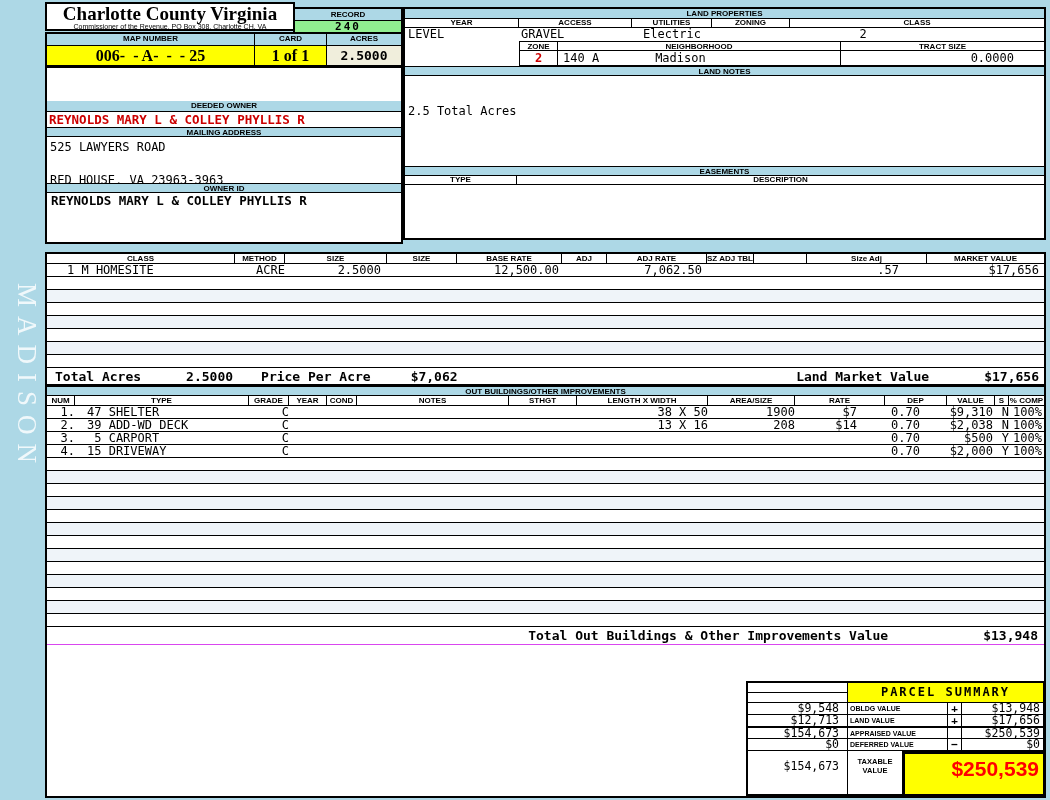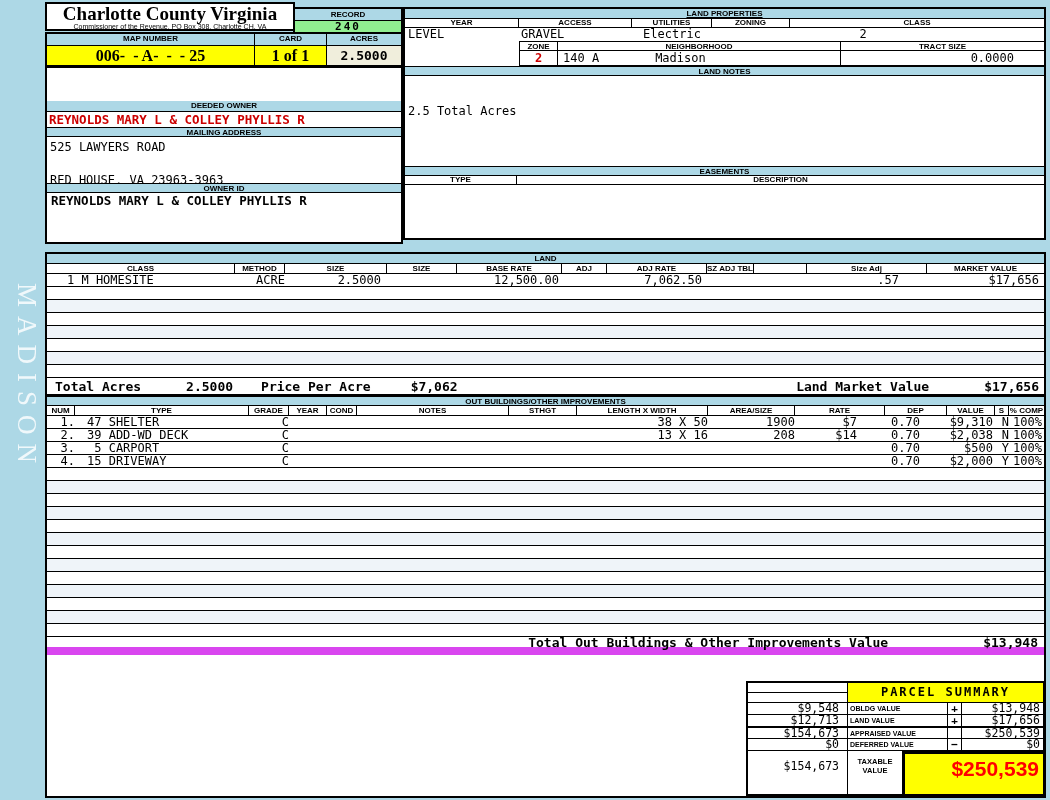--- a/index.html
+++ b/index.html
@@ -47,21 +47,21 @@
   .left-panel { left:45px; top:66px; width:358px; height:178px; display:flex; flex-direction:column;justify-content:center; }
   .left-panel .bar { height:11px; line-height:10px; flex:0 0 auto; }
   .owner-row { height:15px; font:bold 12.5px "DejaVu Sans Mono", monospace; color:#CC0000;
                line-height:15px; padding-left:2px; white-space:pre; }
   .ownerid-row { height:16px; font:bold 12.5px "DejaVu Sans Mono", monospace; color:#000;
                  line-height:16px; padding-left:4px; white-space:pre; }
   .addr-box { height:46px; padding:3px 0 0 3px; font:12px "DejaVu Sans Mono", monospace; }
   .addr-box .l2 { margin-top:19px;text-decoration:underline; }
   
   .right-panel { left:403px; top:7px; width:643px; height:233px; display:flex; flex-direction:column; }
-  .right-panel .bar { height:10px; line-height:9px; flex:0 0 auto;text-decoration:underline; }
+  .right-panel .bar { height:10px; line-height:9px; flex:0 0 auto; }
   .lp-h { height:9px; flex:0 0 auto; }
   .lp-h > span { line-height:8px; }
   .lp-values { position:relative; height:13px; font:12px "DejaVu Sans Mono", monospace; flex:0 0 auto; }
   .lp-values span { position:absolute; top:0; line-height:13px; white-space:pre; }
   .zrow { display:flex; margin-left:114px; flex:0 0 auto; }
   .zrow > span { border-left:1px solid #000; }
   .zlabels { border-top:1px solid #000; border-bottom:1px solid #000;
              font:bold 8px "Liberation Sans", sans-serif; height:10px; }
   .zlabels > span { line-height:9px; text-align:center; }
   .zvalues { border-bottom:1px solid #000; height:15px; font:12px "DejaVu Sans Mono", monospace; }
@@ -72,21 +72,21 @@
   .ease-empty { flex:1; }
   
   .lower-panel { left:45px; top:252px; width:1001px; height:546px; display:flex; flex-direction:column; }
   .lower-panel .bar { height:10px; line-height:9px; flex:0 0 auto; }
   .lower-panel .hrow { height:10px; flex:0 0 auto; }
   .lower-panel .hrow > span { line-height:9px; }
   .lower-panel .drow { height:13px; flex:0 0 auto; }
   .lower-panel .er { flex:0 0 auto; }
   .land-total { height:18px; border-bottom:2px solid #000; display:flex; align-items:center;
                 font:bold 13px "DejaVu Sans Mono", monospace; flex:0 0 auto; }
-  .ob-total { height:18px; border-bottom:8px solid #d946ef; display:flex; align-items:center;
+  .ob-total { height:18px; border-bottom:1px solid #d946ef; display:flex; align-items:center;
               justify-content:flex-end; font:bold 13px "DejaVu Sans Mono", monospace; flex:0 0 auto; }
   .rt { text-align:right; }
   .ct { text-align:right; }
   
   .summary { position:absolute; left:699px; top:427px; width:299px; height:115px;
              border:2px solid #000; background:#fff; display:flex; flex-direction:column; }
   .s-head { display:flex; height:19px; flex:0 0 auto; }
   .s-head-money { width:100px; border-right:1px solid #000; display:flex; flex-direction:column; }
   .s-head-money .half { flex:1; }
   .s-head-money .half:first-child { border-bottom:1px solid #000; }
@@ -181,21 +181,20 @@
   <div class="notes-box">2.5 Total Acres</div>
   <span class="bar">EASEMENTS</span>
   <div class="hrow lp-h">
     <span style="width:112px">TYPE</span>
     <span style="flex:1">DESCRIPTION</span>
   </div>
   <div class="ease-empty"></div>
 </div>
 
 <div class="panel lower-panel">
-  <span class="bar">LAND</span>
   <div class="hrow">
     <span style="width:188px">CLASS</span>
     <span style="width:50px">METHOD</span>
     <span style="width:102px">SIZE</span>
     <span style="width:70px">SIZE</span>
     <span style="width:105px">BASE RATE</span>
     <span style="width:45px">ADJ</span>
     <span style="width:100px">ADJ RATE</span>
     <span style="width:47px">SZ ADJ TBL</span>
     <span style="width:53px"></span>

